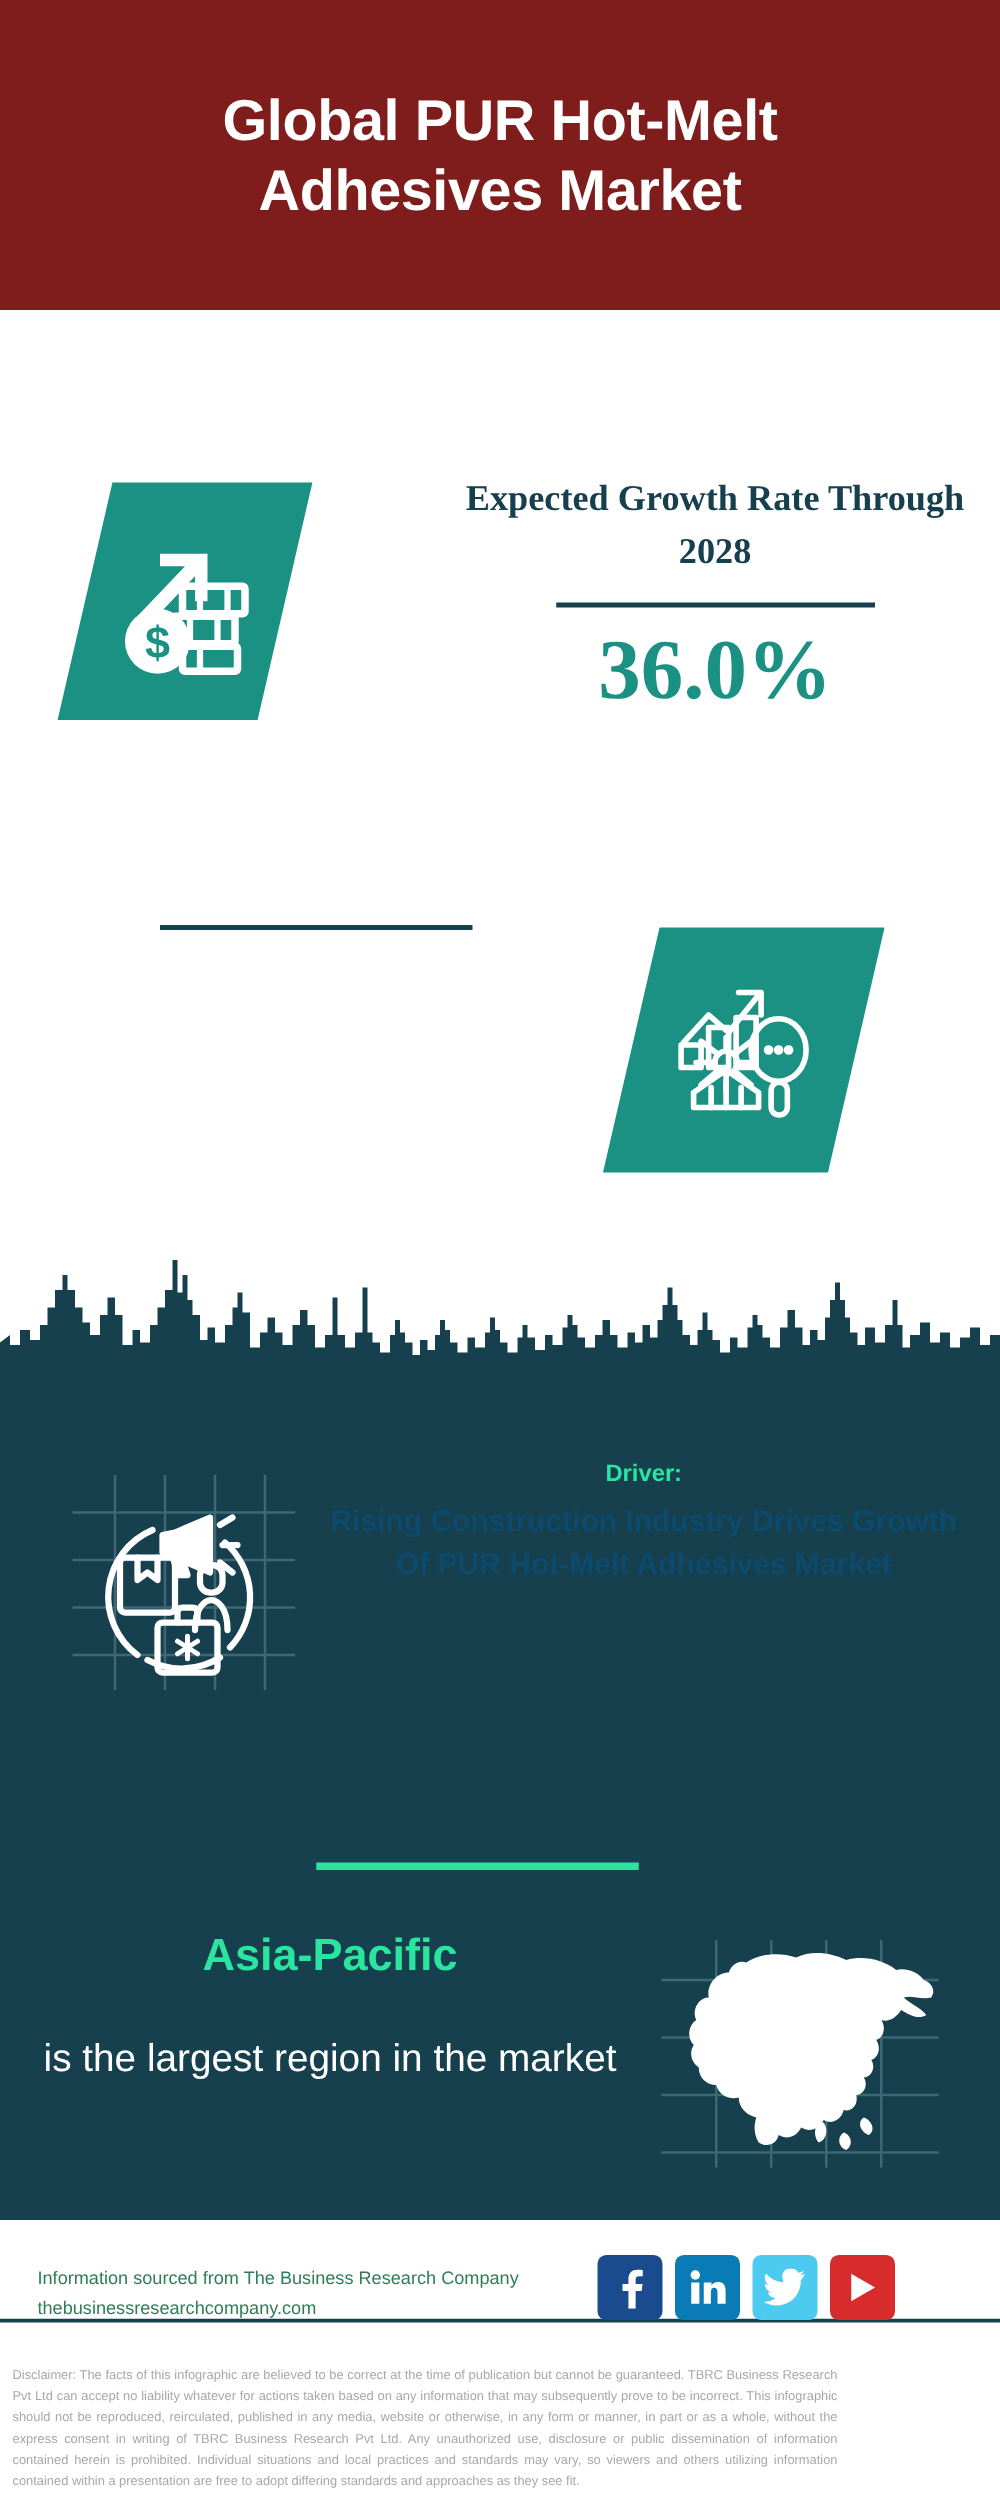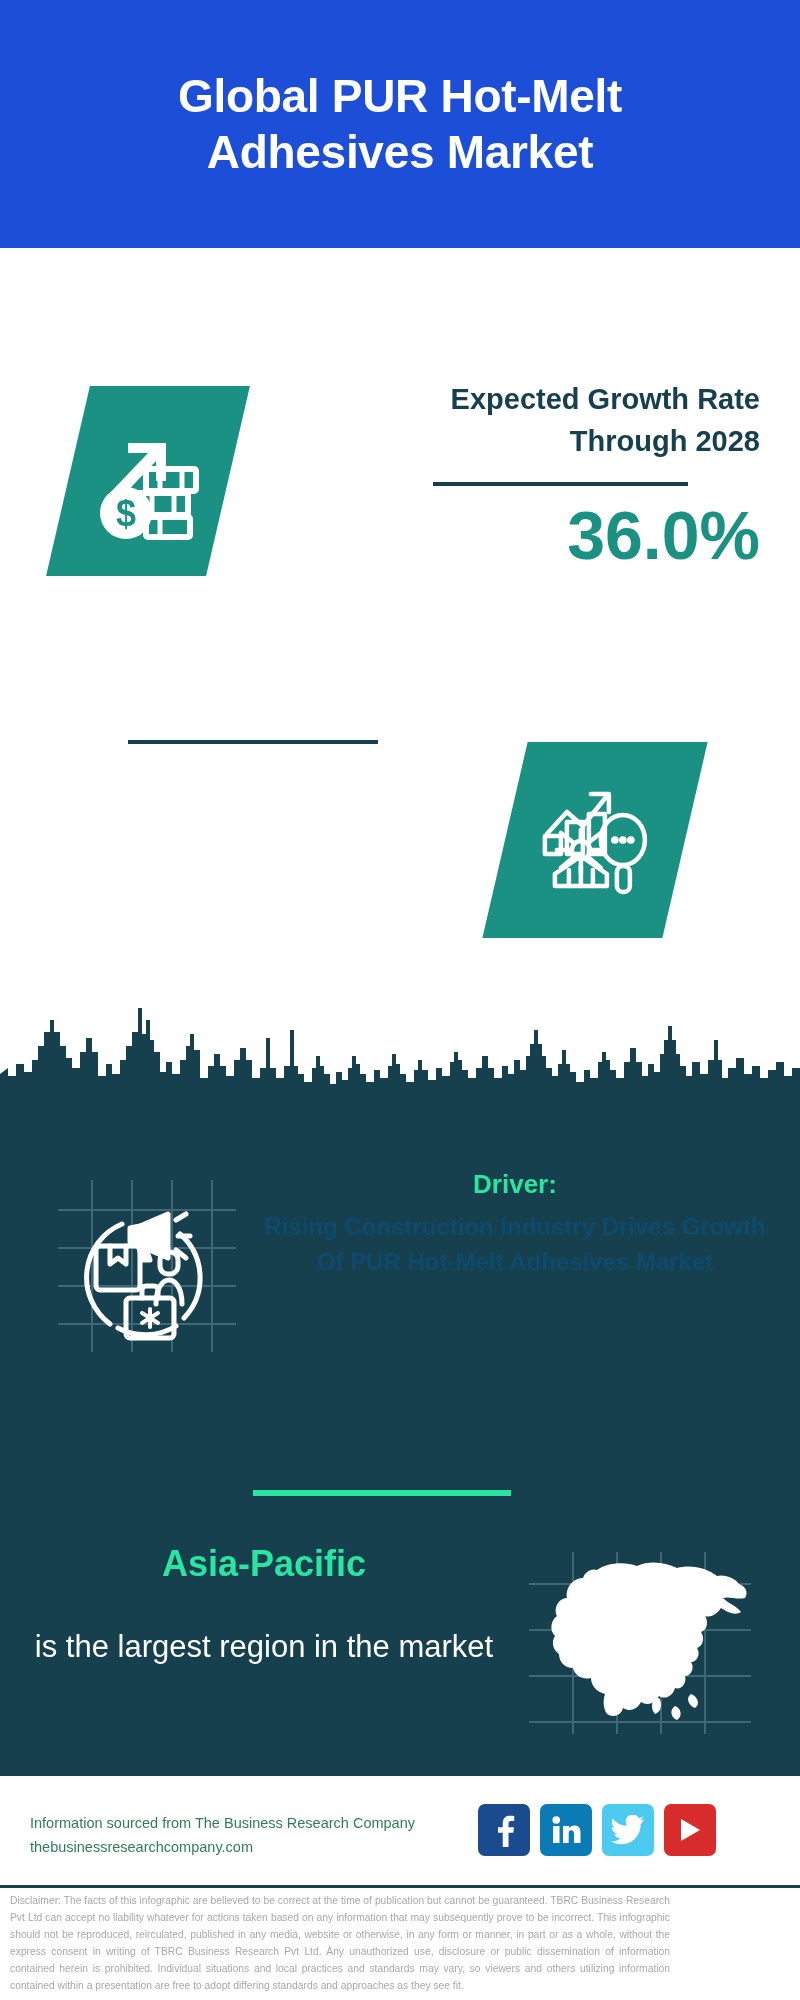--- a/index.html
+++ b/index.html
@@ -18,21 +18,21 @@
     background: #ffffff;
     margin: 0 auto;
   }
 
   
   .header {
     position: absolute;
     left: 0; top: 0;
     width: 800px;
     height: 248px;
-    background: #1d4ed8;
+    background: #7f1d1d;
     display: flex;
     align-items: center;
     justify-content: center;
     box-sizing: border-box;
     padding: 0 81px;
   }
   .header-title {
     color: #ffffff;
     font-size: 46px;
     font-weight: bold;
@@ -58,23 +58,24 @@
   }
   .para-icon > svg {
     transform: skewX(13deg);
   }
   .icon1-box {
     left: 68px; top: 138px;
     width: 160px; height: 190px;
   }
   .stat1-text {
     position: absolute;
-    left: 360px; top: 130px;
+    left: 372px; top: 130px;
     width: 400px;
-    text-align: right;
+    text-align: center;
+    font-family: Liberation Serif, serif;
   }
   .stat-label {
     color: #17404f;
     font-size: 29px;
     font-weight: bold;
     line-height: 1.45;
   }
   .divider-dark {
     width: 255px;
     height: 4px;
@@ -136,21 +137,21 @@
     width: 190px; height: 180px;
   }
   .driver-text {
     position: absolute;
     left: 255px; top: 0px;
     width: 520px;
     text-align: center;
   }
   .driver-heading {
     color: #2ae5a0;
-    font-size: 26px;
+    font-size: 19px;
     font-weight: bold;
     line-height: 1.3;
     margin-bottom: 8px;
   }
   .driver-body {
     color: #0c4a6e;
     font-size: 24px;
     font-weight: bold;
     line-height: 1.45;
   }
@@ -193,21 +194,21 @@
     position: absolute;
     left: 525px; top: 18px;
     width: 230px; height: 190px;
   }
 
   
   .footer {
     position: absolute;
     left: 0; top: 1776px;
     width: 800px;
-    height: 112px;
+    height: 82px;
     background: #ffffff;
     border-bottom: 3px solid #17404f;
     box-sizing: border-box;
   }
   .footer-src {
     position: absolute;
     left: 30px; top: 36px;
     color: #2f7d57;
     font-size: 14.5px;
     line-height: 1.65;

